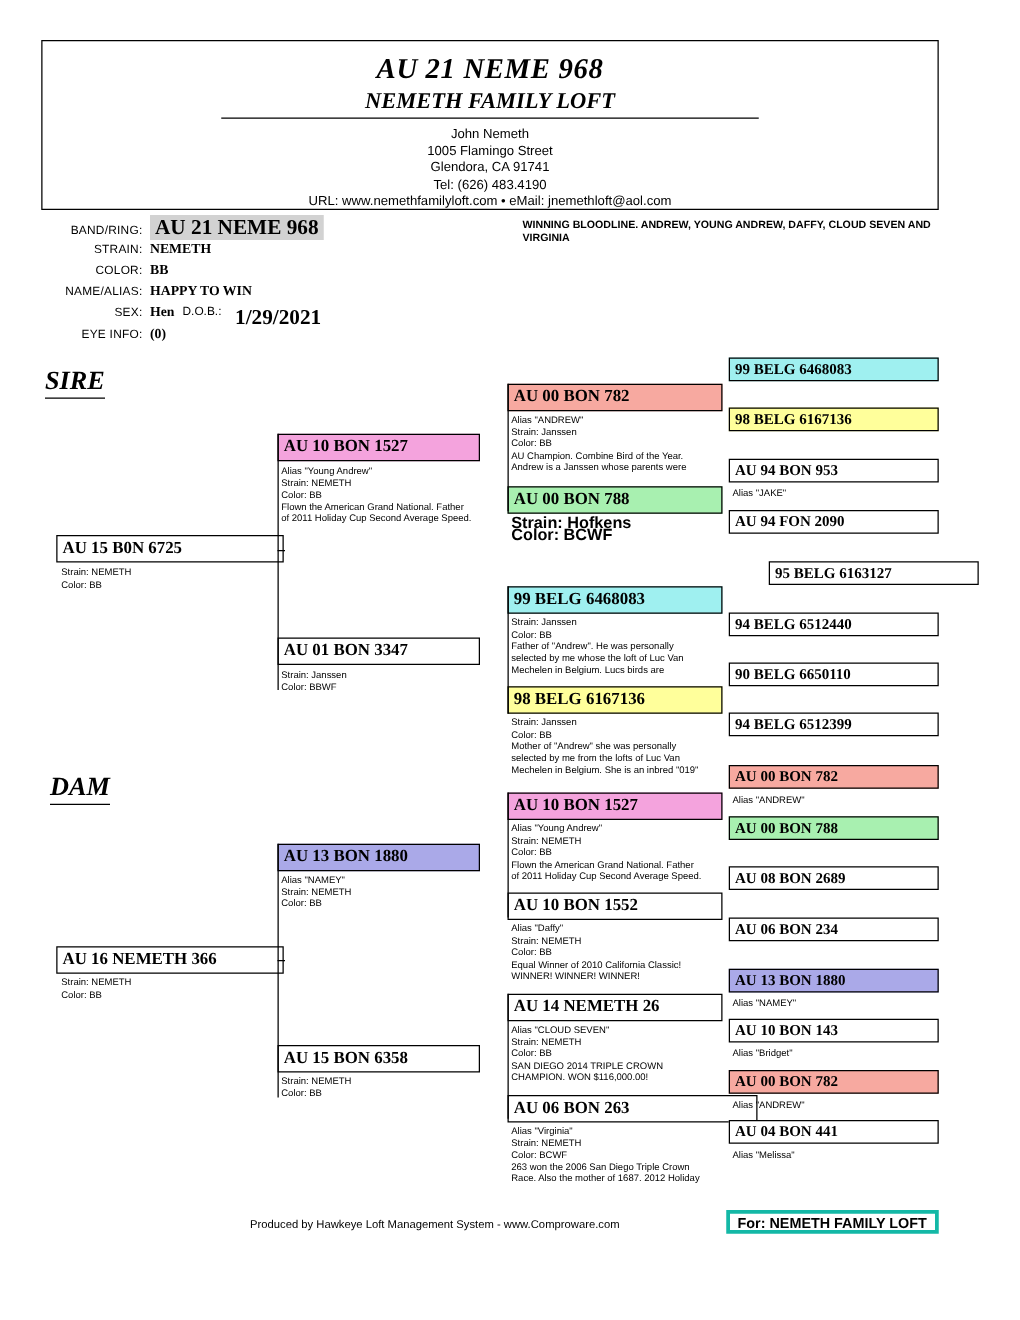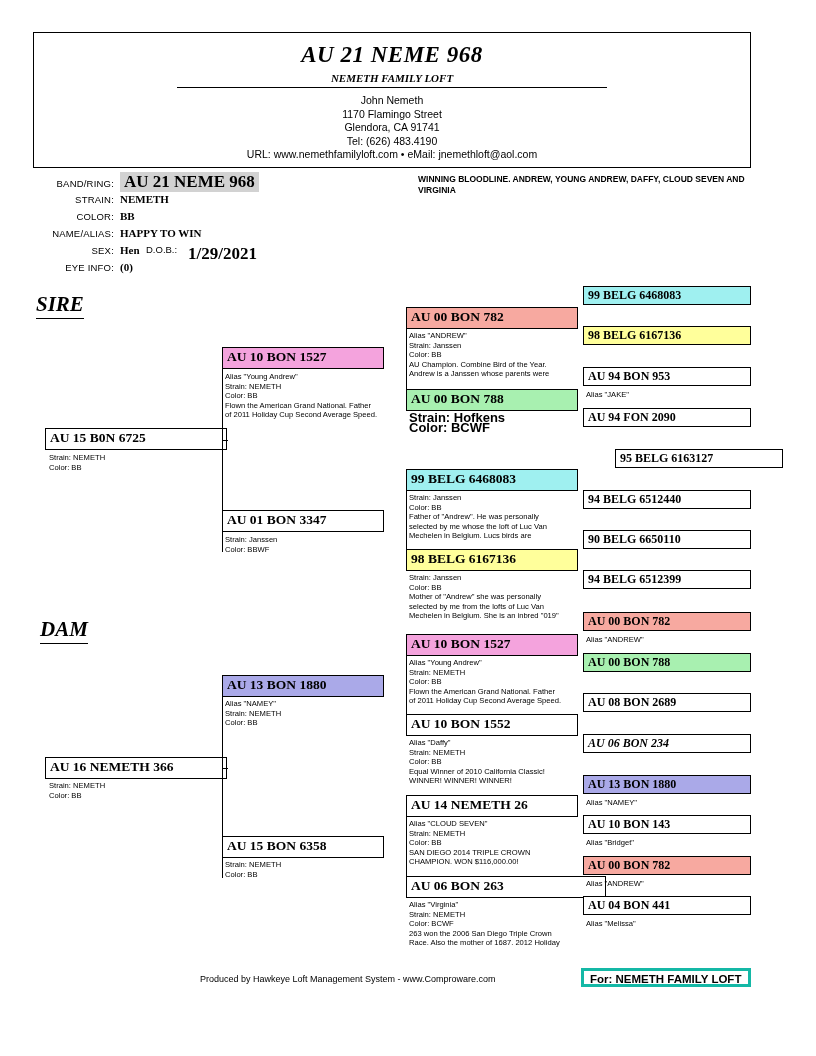--- a/index.html
+++ b/index.html
@@ -17,21 +17,21 @@
   .hdr{
     position:absolute;left:33px;top:32px;width:718px;height:136px;
     border:1px solid #000;box-sizing:border-box;text-align:center;
   }
   .hdr-title{
     font-family:"Liberation Serif", serif;
     font-weight:bold;font-style:italic;font-size:23px;letter-spacing:.5px;
     margin-top:9px;
   }
   .hdr-sub{
-    font-weight:bold;font-style:italic;font-size:11px;margin-top:2px;
+    font-weight:bold;font-style:italic;font-size:18px;margin-top:2px;
     padding-bottom:3px;display:inline-block;border-bottom:1px solid #000;
     width:430px;
   }
   .hdr-lines{font-family:"Liberation Sans", sans-serif;font-size:10.5px;line-height:13.5px;margin-top:6px;}
 
   
   .info{position:absolute;left:36px;top:172px;width:380px;font-family:"Liberation Sans", sans-serif;font-size:10px;}
   .info-row{display:flex;align-items:baseline;height:17px;}
   .info-lbl{width:78px;text-align:right;padding-right:6px;font-size:9.5px;letter-spacing:.2px;}
   .info-val{font-family:"Liberation Serif", serif;font-weight:bold;font-size:11px;}
@@ -81,21 +81,21 @@
 </head>
 <body>
 
 <div class="page">
 
   <div class="hdr">
     <div class="hdr-title">AU 21 NEME 968</div>
     <div class="hdr-sub">NEMETH FAMILY LOFT</div>
     <div class="hdr-lines">
       <div>John Nemeth</div>
-      <div>1170 Flamingo Street</div>
+      <div>1005 Flamingo Street</div>
       <div>Glendora, CA 91741</div>
       <div>Tel: (626) 483.4190</div>
       <div>URL: www.nemethfamilyloft.com • eMail: jnemethloft@aol.com</div>
     </div>
   </div>
 
   <div class="info">
     <div class="info-row">
       <div class="info-lbl">BAND/RING:</div>
       <div class="info-val big">AU 21 NEME 968</div>
@@ -303,21 +303,21 @@
   </div>
   <div class="dt" style="position:absolute;left:586px;top:635px;font-family:'Liberation Sans',sans-serif;font-size:7.6px;">Alias "ANDREW"</div>
 
   <div class="bx" style="left:583px;top:653px;width:168px;height:19px;background:#a8f0b0;">
     <div class="nm sm">AU 00 BON 788</div>
   </div>
 
   <div class="bx" style="left:583px;top:693px;width:168px;height:19px;">
     <div class="nm sm">AU 08 BON 2689</div>
   </div>
-  <div class="bx" style="left:583px;top:734px;width:168px;height:19px;font-style:italic;">
+  <div class="bx" style="left:583px;top:734px;width:168px;height:19px;">
     <div class="nm sm">AU 06 BON 234</div>
   </div>
 
   <div class="bx" style="left:583px;top:775px;width:168px;height:19px;background:#aaa9e8;">
     <div class="nm sm">AU 13 BON 1880</div>
   </div>
   <div class="dt" style="position:absolute;left:586px;top:798px;font-family:'Liberation Sans',sans-serif;font-size:7.6px;">Alias "NAMEY"</div>
 
   <div class="bx" style="left:583px;top:815px;width:168px;height:19px;">
     <div class="nm sm">AU 10 BON 143</div>

